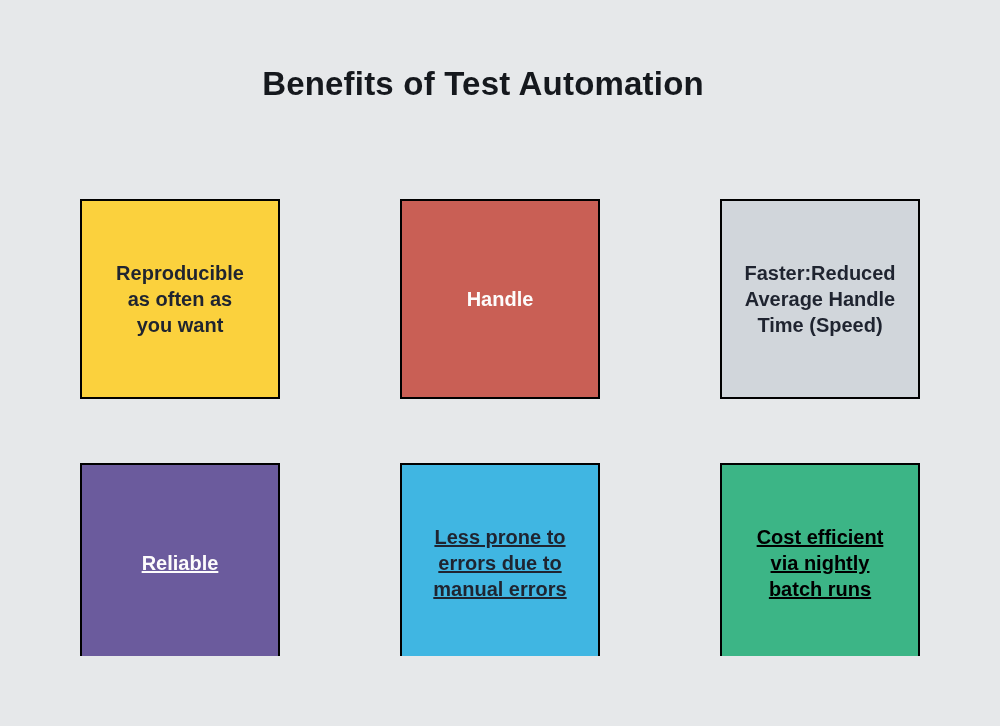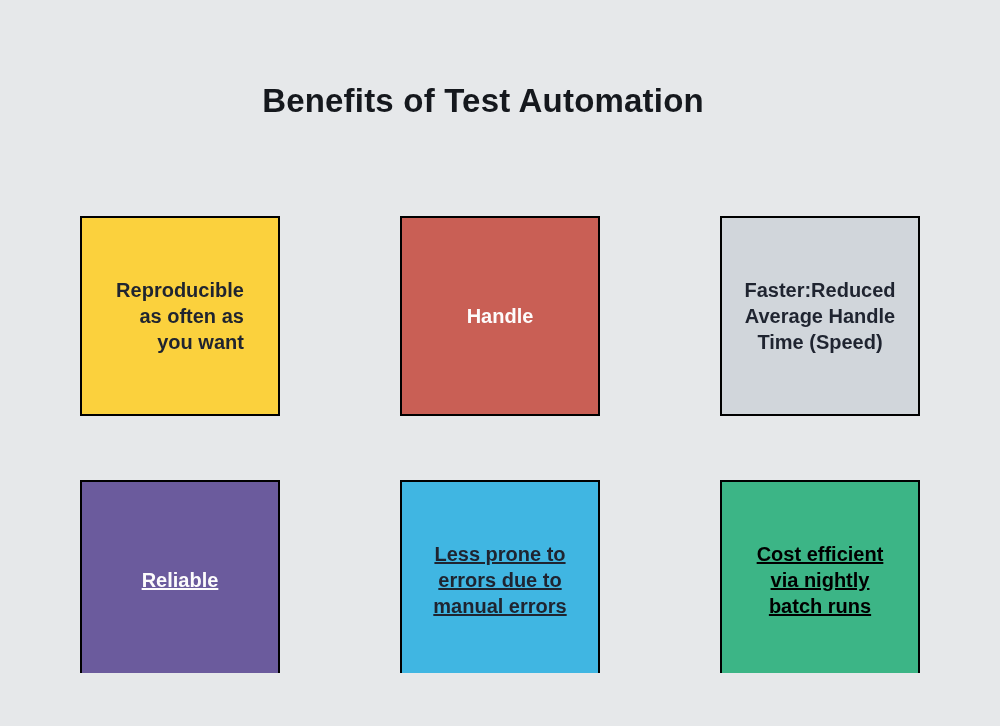--- a/index.html
+++ b/index.html
@@ -7,21 +7,20 @@
     padding: 0;
     background: #e6e8ea;
     font-family: "Liberation Sans", "DejaVu Sans", sans-serif;
   }
   .canvas {
     position: relative;
     width: 1000px;
     height: 656px;
     background: #e6e8ea;
     overflow: hidden;
-    margin-top: 17px;
   }
   .diagram-title {
     position: absolute;
     top: 62px;
     left: 0;
     width: 966px; 
     text-align: center;
     font-size: 33px;
     line-height: 44px;
     font-weight: 700;
@@ -41,21 +40,21 @@
     text-align: center;
     font-size: 20px;
     line-height: 26px;
     font-weight: 700;
     white-space: pre-line;
     padding: 0 10px;
   }
   
   .r1 { top: 199px; }
   .r2 { top: 463px; text-decoration: underline; }
-  .c1 { left: 80px; text-align: right; }
+  .c1 { left: 80px; }
   .c2 { left: 400px; }
   .c3 { left: 720px; }
 </style>
 </head>
 <body>
 
 <div class="canvas">
 
   <h1 class="diagram-title">Benefits of Test Automation</h1>
 

